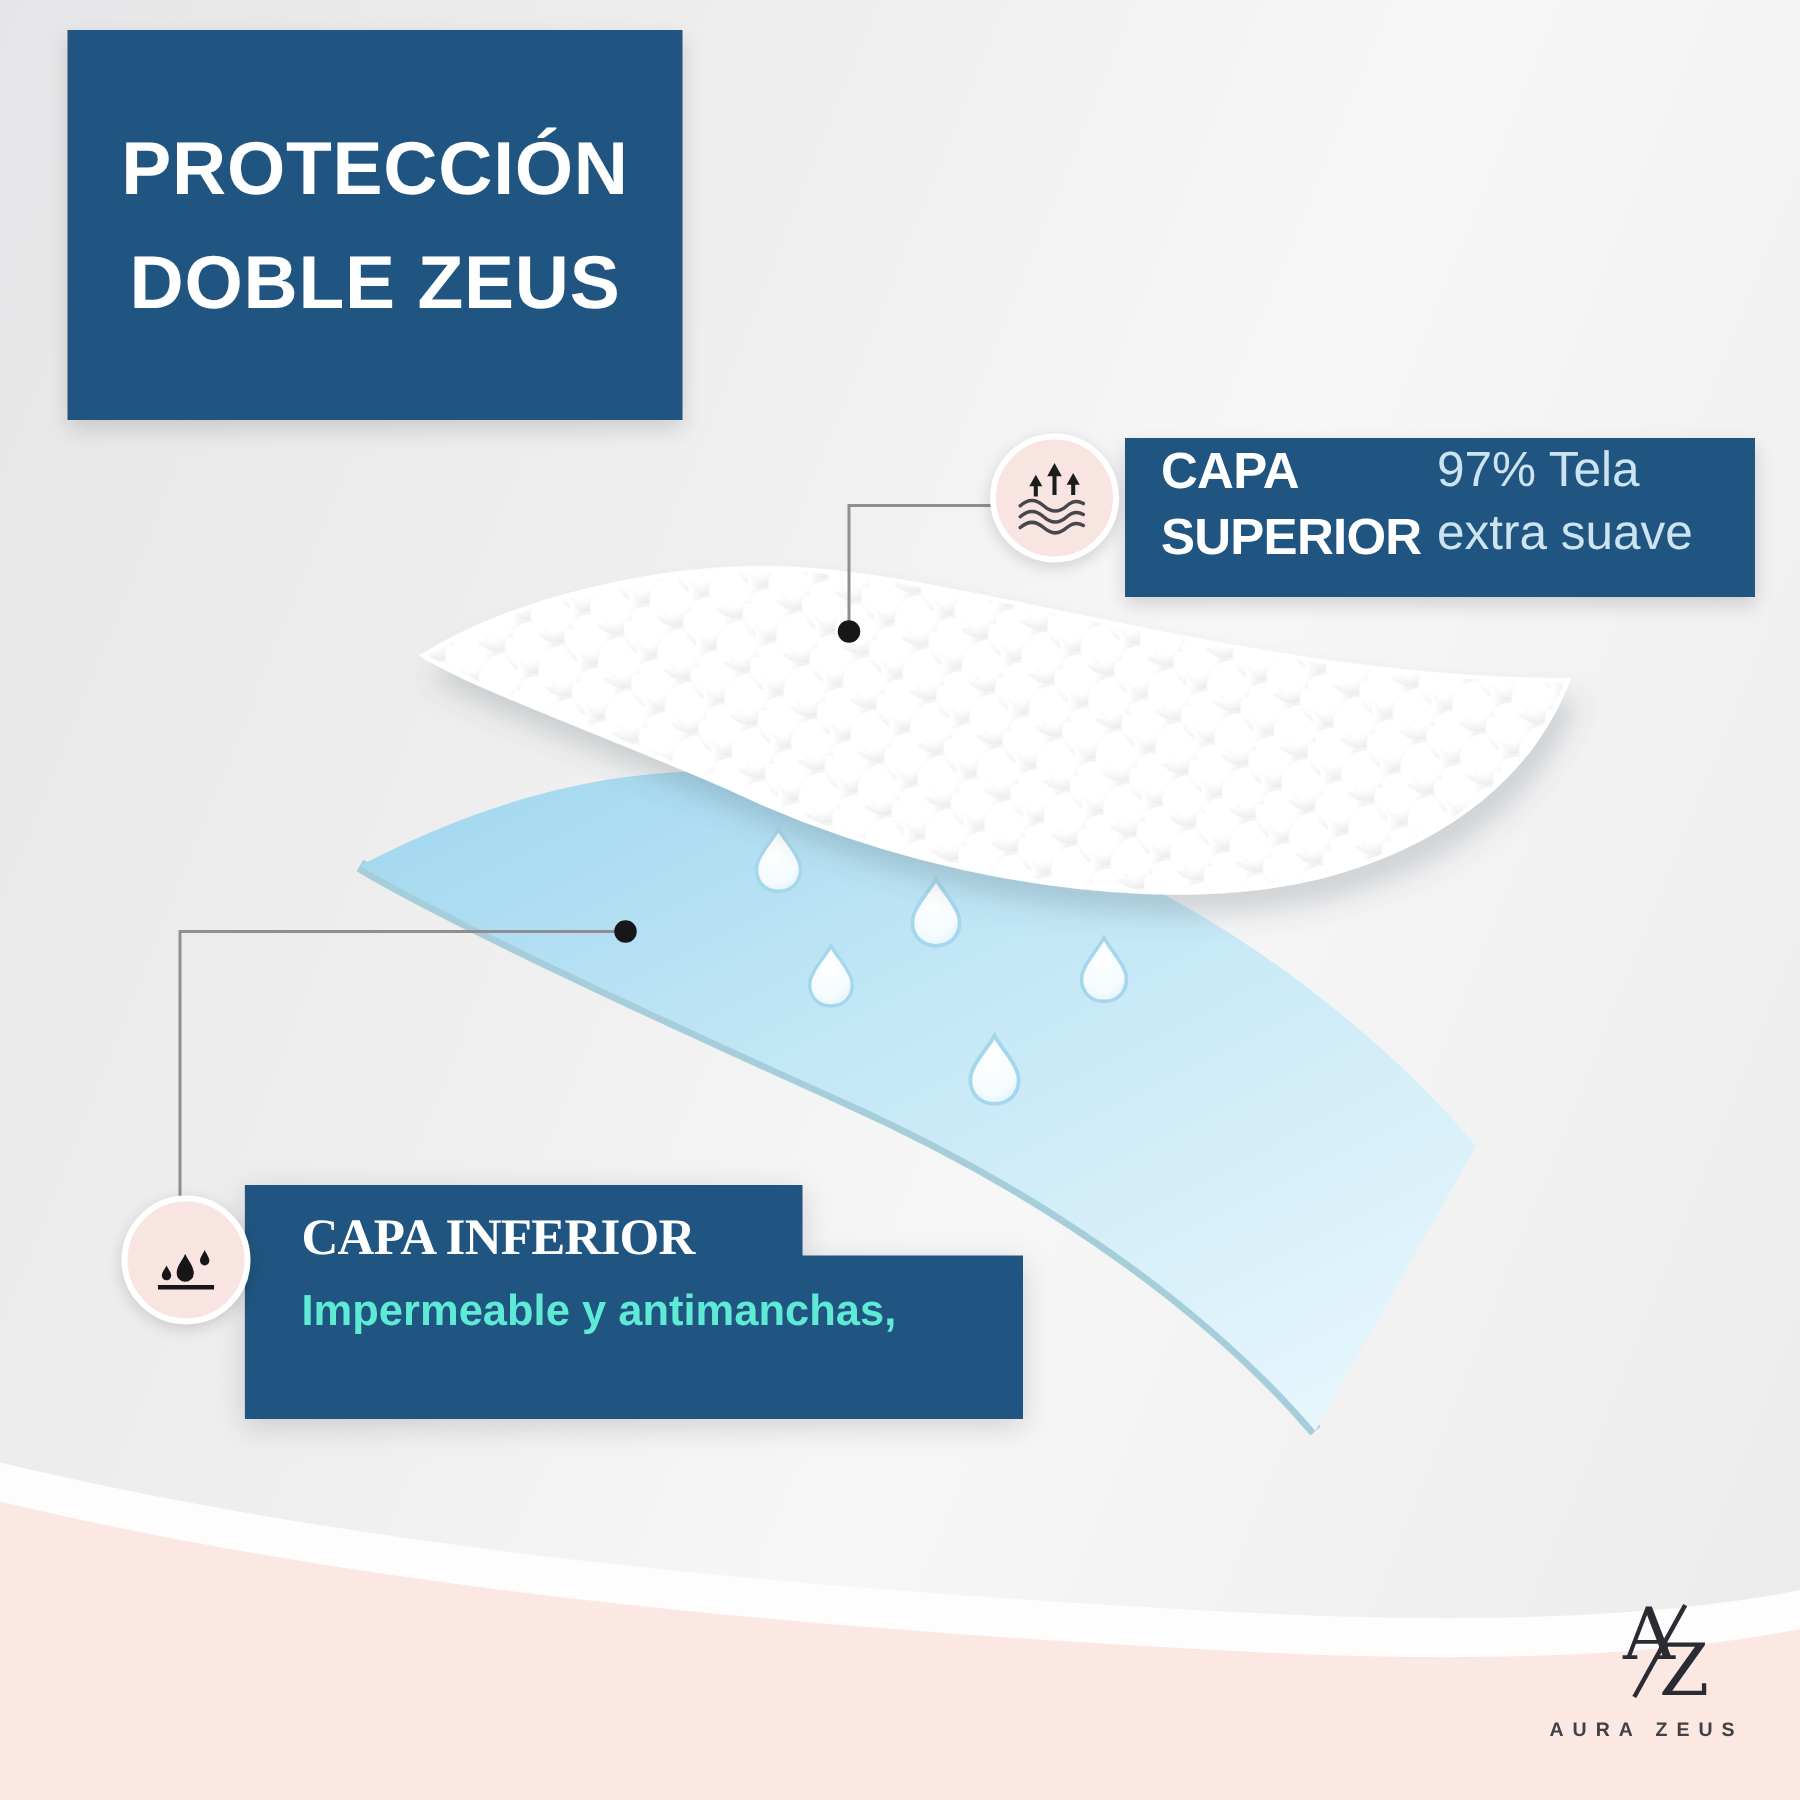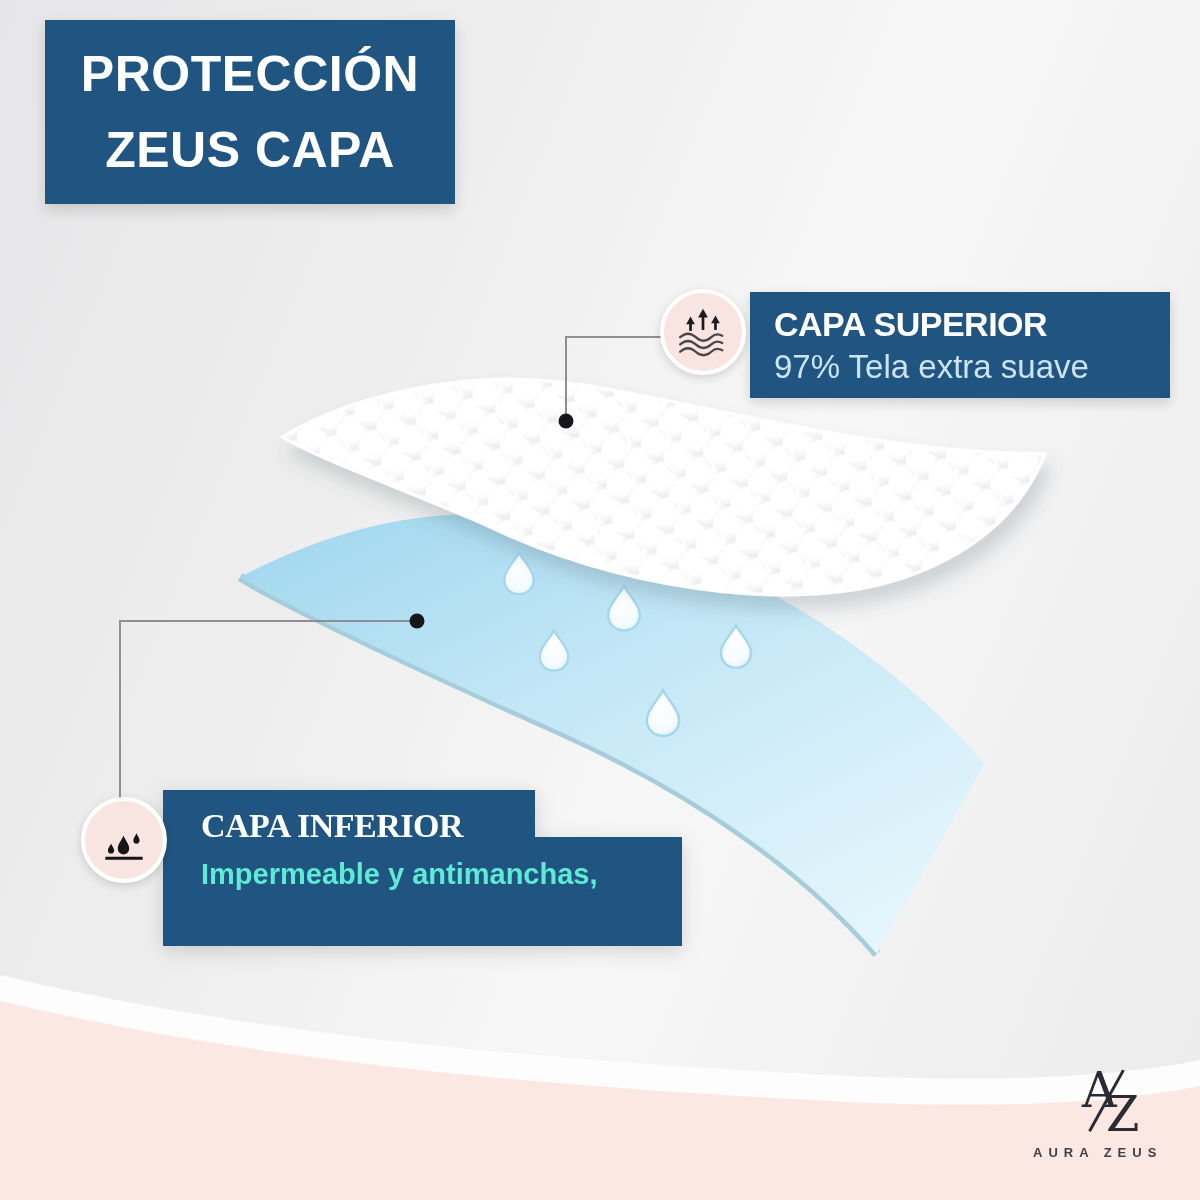--- a/index.html
+++ b/index.html
@@ -5,30 +5,30 @@
   html,body{margin:0;padding:0;background:#cfcfcf;}
   .canvas{
     position:relative;width:1200px;height:1200px;overflow:hidden;
     background:linear-gradient(112deg,#e6e6e8 0%,#efefef 35%,#f7f7f8 58%,#ebebec 100%);
     font-family:"Liberation Sans",sans-serif;
   }
   .art{position:absolute;left:0;top:0;width:1200px;height:1200px;}
 
   
   .title-box{
-    position:absolute;left:45px;top:20px;width:410px;height:184px;
+    position:absolute;left:45px;top:20px;width:410px;height:260px;
     background:#1f5580;color:#ffffff;
     display:flex;flex-direction:column;justify-content:center;align-items:center;
     font-weight:bold;font-size:50px;line-height:76px;letter-spacing:.5px;
     box-shadow:0 6px 14px rgba(0,0,0,.14);
   }
   .sup-box{
     position:absolute;left:750px;top:292px;width:420px;height:106px;
     background:#1f5580;box-sizing:border-box;padding-left:24px;
-    display:flex;flex-direction:column;justify-content:center;
+    display:flex;flex-direction:row;justify-content:center;
     box-shadow:0 5px 12px rgba(0,0,0,.15);
   }
   .sup-title{color:#fff;font-weight:bold;font-size:34px;letter-spacing:-.5px;line-height:44px;}
   .sup-sub{color:#cde3f0;font-size:33px;line-height:42px;}
   .inf-box{
     position:absolute;left:163px;top:790px;width:519px;height:156px;
     background:#1f5580;box-sizing:border-box;padding:10px 0 0 38px;
     clip-path:polygon(0 0,372px 0,372px 47px,519px 47px,519px 156px,0 156px);
   }
   .inf-wrap{position:absolute;left:0;top:0;filter:drop-shadow(0 5px 10px rgba(0,0,0,.15));width:0;height:0;}
@@ -125,21 +125,21 @@
     <g stroke="#8f8f93" stroke-width="2" fill="none">
       <path d="M662 337 L566 337 L566 416"></path>
       <path d="M417 621 L120 621 L120 800"></path>
     </g>
     <circle cx="566" cy="421" r="7.5" fill="#17171a"></circle>
     <circle cx="417" cy="621" r="7.5" fill="#17171a"></circle>
   </svg>
 
   <div class="title-box">
     <div>PROTECCIÓN</div>
-    <div>ZEUS CAPA</div>
+    <div>DOBLE ZEUS</div>
   </div>
 
   <div class="sup-box">
     <div class="sup-title">CAPA SUPERIOR</div>
     <div class="sup-sub">97% Tela extra suave</div>
   </div>
   <div class="icon-circle sup">
     <svg width="54" height="54" viewBox="0 0 52 52">
       <g stroke="#1c1c1e" stroke-width="2.6">
         <line x1="14" y1="25" x2="14" y2="17"></line>

